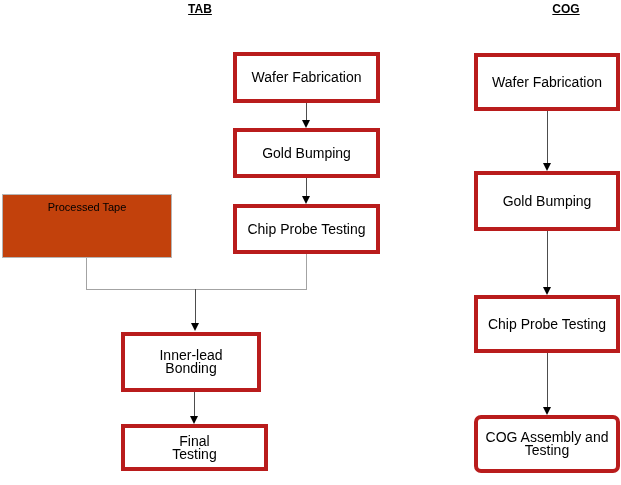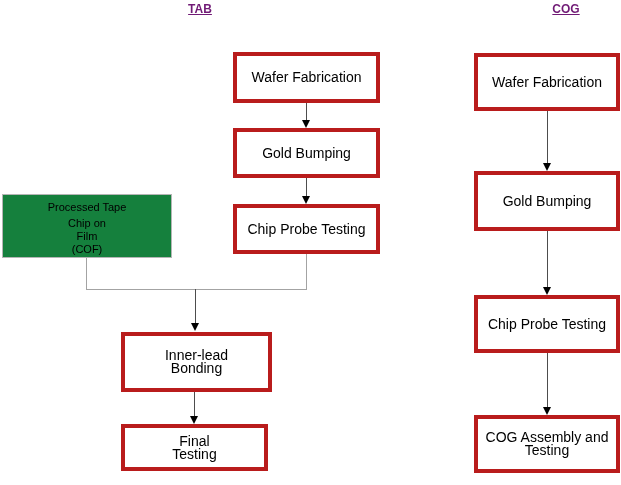--- a/index.html
+++ b/index.html
@@ -16,39 +16,39 @@
     color: #000000;
     overflow: hidden;
   }
   .col-title {
     position: absolute;
     width: 80px;
     text-align: center;
     font-size: 12px;
     font-weight: bold;
     text-decoration: underline;
-    color: #701a75;
+    color: #000000;
   }
   .node {
     position: absolute;
     border: 4px solid #b91c1c;
     background: #ffffff;
     box-sizing: border-box;
     display: flex;
     align-items: center;
     justify-content: center;
     text-align: center;
     font-size: 14px;
     line-height: 13px;
     white-space: pre-line;
   }
   .node-group {
     position: absolute;
     border: 1px solid #b5b5b5;
-    background: #15803d;
+    background: #c2410c;
     box-sizing: border-box;
     font-size: 11px;
     line-height: 13px;
     text-align: center;
   }
   .node-group .group-title {
     margin-top: 6px;
     text-align: center;
   }
   .node-group .group-row {
@@ -100,34 +100,31 @@
   <div class="node" style="left:233px; top:128px; width:147px; height:50px;">Gold Bumping</div>
 
   <div class="arrow-stem" style="left:306px; top:178px; height:19px;"></div>
   <div class="arrow-head" style="left:302px; top:196px;"></div>
 
   <div class="node" style="left:233px; top:204px; width:147px; height:50px;">Chip Probe Testing</div>
 
   <div class="node-group" style="left:2px; top:194px; width:170px; height:64px;">
     <div class="group-title">Processed Tape</div>
     <div class="group-row">
-      <div class="group-cell">Chip on
-Film
-(COF)</div>
     </div>
   </div>
 
   <div class="vline" style="left:86px; top:258px; height:31px;"></div>
   <div class="vline" style="left:306px; top:254px; height:35px;"></div>
   <div class="hline" style="left:86px; top:289px; width:221px;"></div>
 
   <div class="arrow-stem" style="left:195px; top:289px; height:35px;"></div>
   <div class="arrow-head" style="left:191px; top:323px;"></div>
 
-  <div class="node" style="left:121px; top:332px; width:151px; height:60px;">Inner-lead
+  <div class="node" style="left:121px; top:332px; width:140px; height:60px;">Inner-lead
 Bonding</div>
 
   <div class="arrow-stem" style="left:194px; top:392px; height:25px;"></div>
   <div class="arrow-head" style="left:190px; top:416px;"></div>
 
   <div class="node" style="left:121px; top:424px; width:147px; height:47px;">Final
 Testing</div>
 
   <div class="node" style="left:474px; top:53px; width:146px; height:58px;">Wafer Fabrication</div>
 
@@ -137,16 +134,16 @@
   <div class="node" style="left:474px; top:171px; width:146px; height:60px;">Gold Bumping</div>
 
   <div class="arrow-stem" style="left:547px; top:231px; height:56px;"></div>
   <div class="arrow-head" style="left:543px; top:287px;"></div>
 
   <div class="node" style="left:474px; top:295px; width:146px; height:58px;">Chip Probe Testing</div>
 
   <div class="arrow-stem" style="left:547px; top:353px; height:54px;"></div>
   <div class="arrow-head" style="left:543px; top:407px;"></div>
 
-  <div class="node" style="left:474px; top:415px; width:146px; height:58px;">COG Assembly and
+  <div class="node" style="left:474px; top:415px; width:146px; height:58px;border-radius:7px;">COG Assembly and
 Testing</div>
 
 </div>
 
 </body></html>

